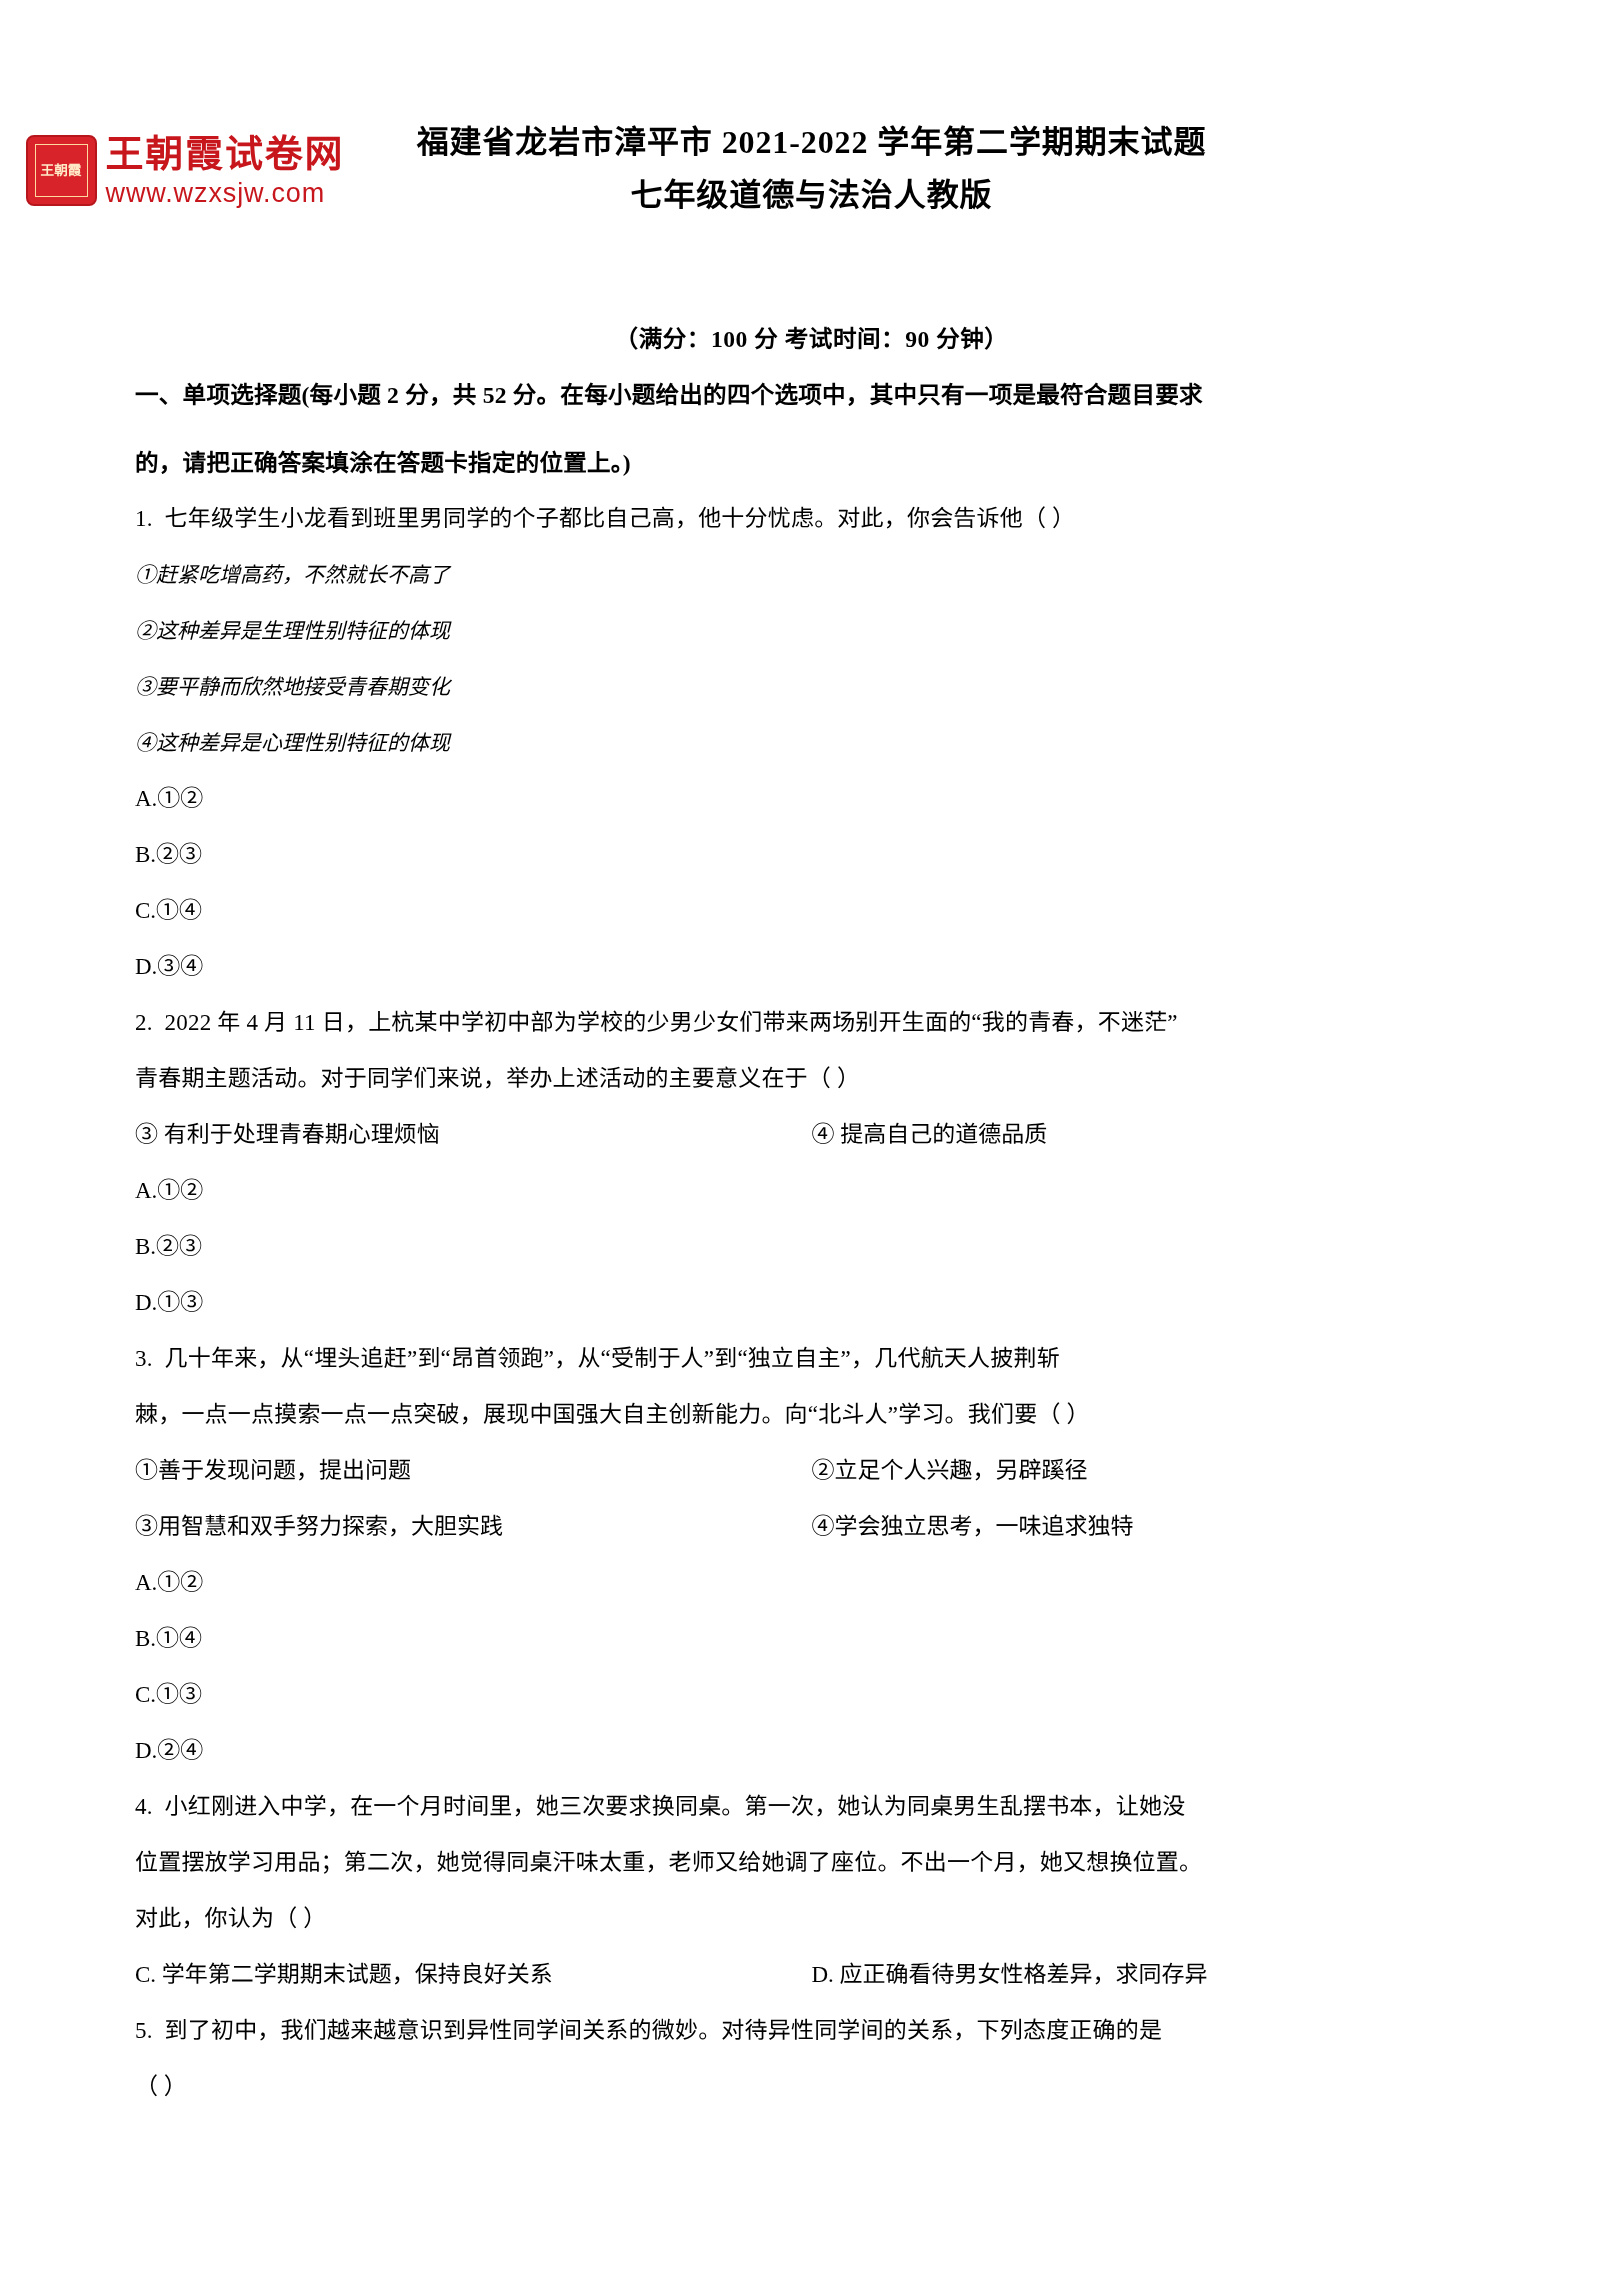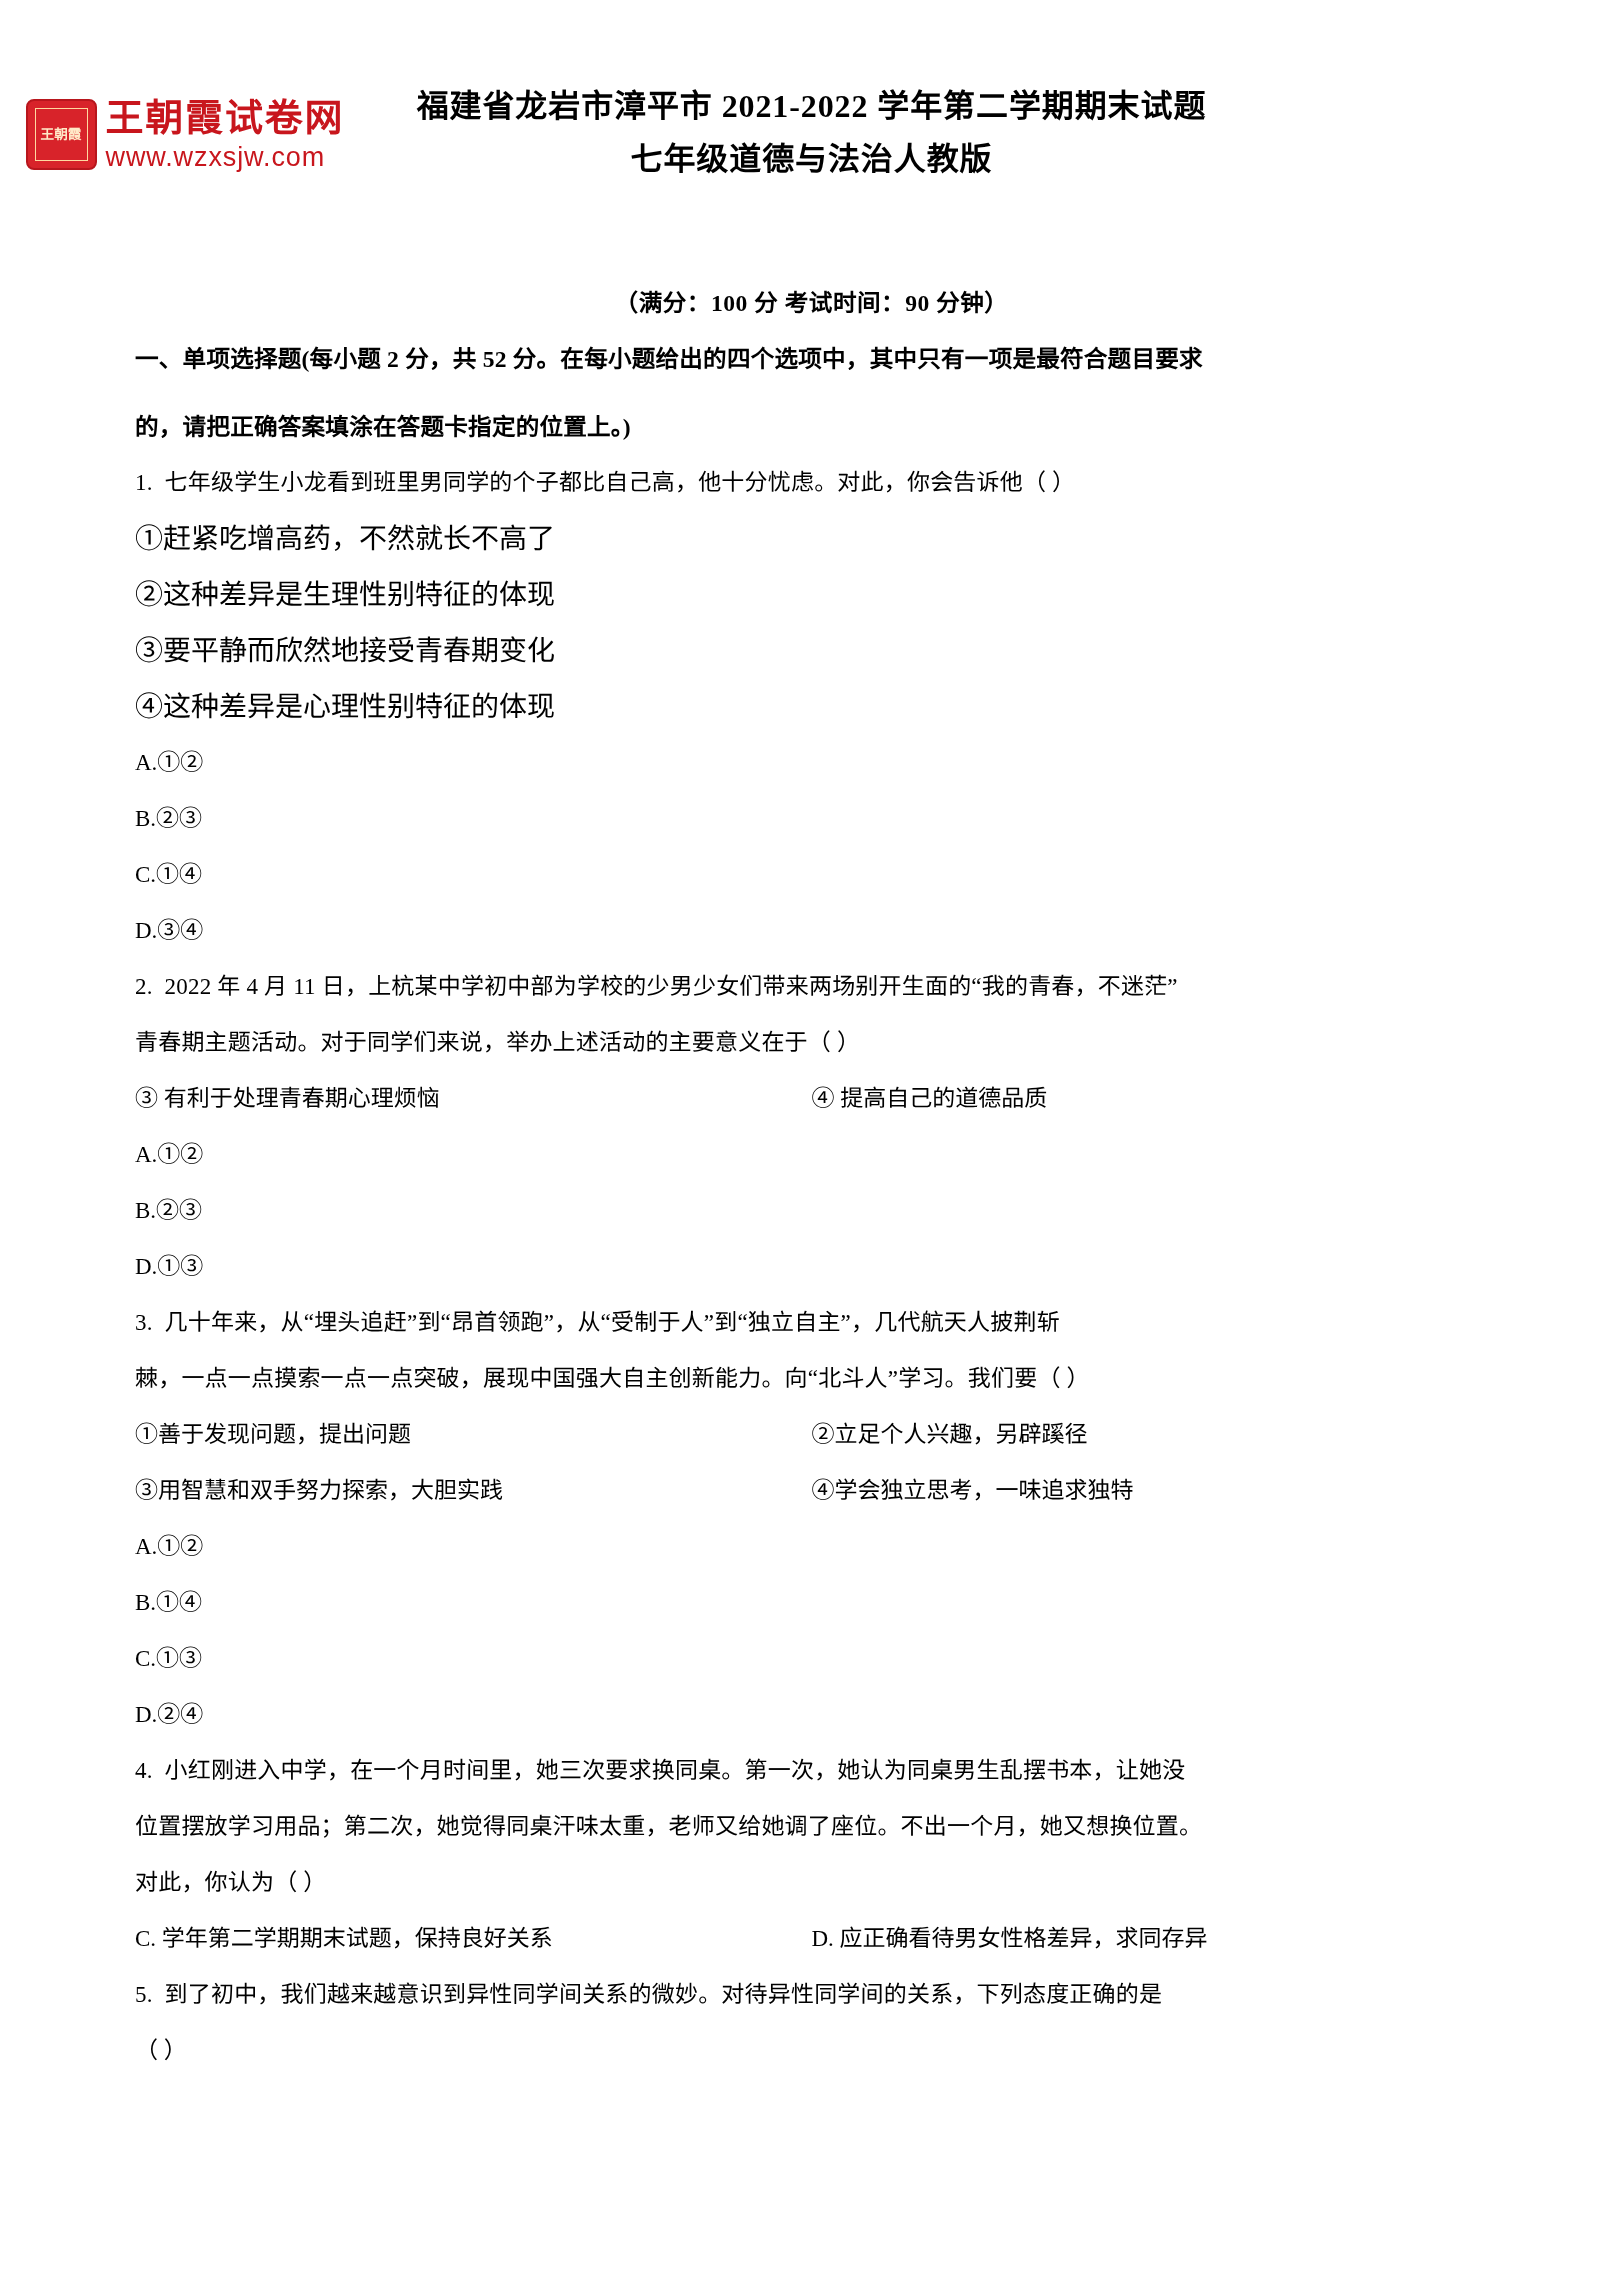--- a/index.html
+++ b/index.html
@@ -84,21 +84,21 @@
   
   .doc-title {
     text-align: center;
     font-size: 32px;
     font-weight: bold;
     line-height: 53px;
     letter-spacing: 0.9px;
     font-family: "Liberation Serif", "DejaVu Serif", serif;
   }
   .title-block {
-    margin-top: 80px;
+    margin-top: 116px;
   }
   .exam-meta {
     text-align: center;
     font-size: 23.6px;
     font-weight: bold;
     margin-top: 98px;
     letter-spacing: 0.5px;
   }
 
   
@@ -113,22 +113,23 @@
   .q {
     font-size: 23px;
     line-height: 56px;
     text-align: justify;
     letter-spacing: 0.2px;
   }
   .q-stem {
     text-indent: 0;
   }
   .opt-line {
-    font-size: 28px;
-    line-height: 56px;
+    font-size: 21px;
+    line-height: 56px;
+    font-style: italic;
   }
   .choice-row {
     display: flex;
     font-size: 23px;
     line-height: 56px;
     flex-direction: column;
   }
   .choice-row > span {
     display: inline-block;
   }

